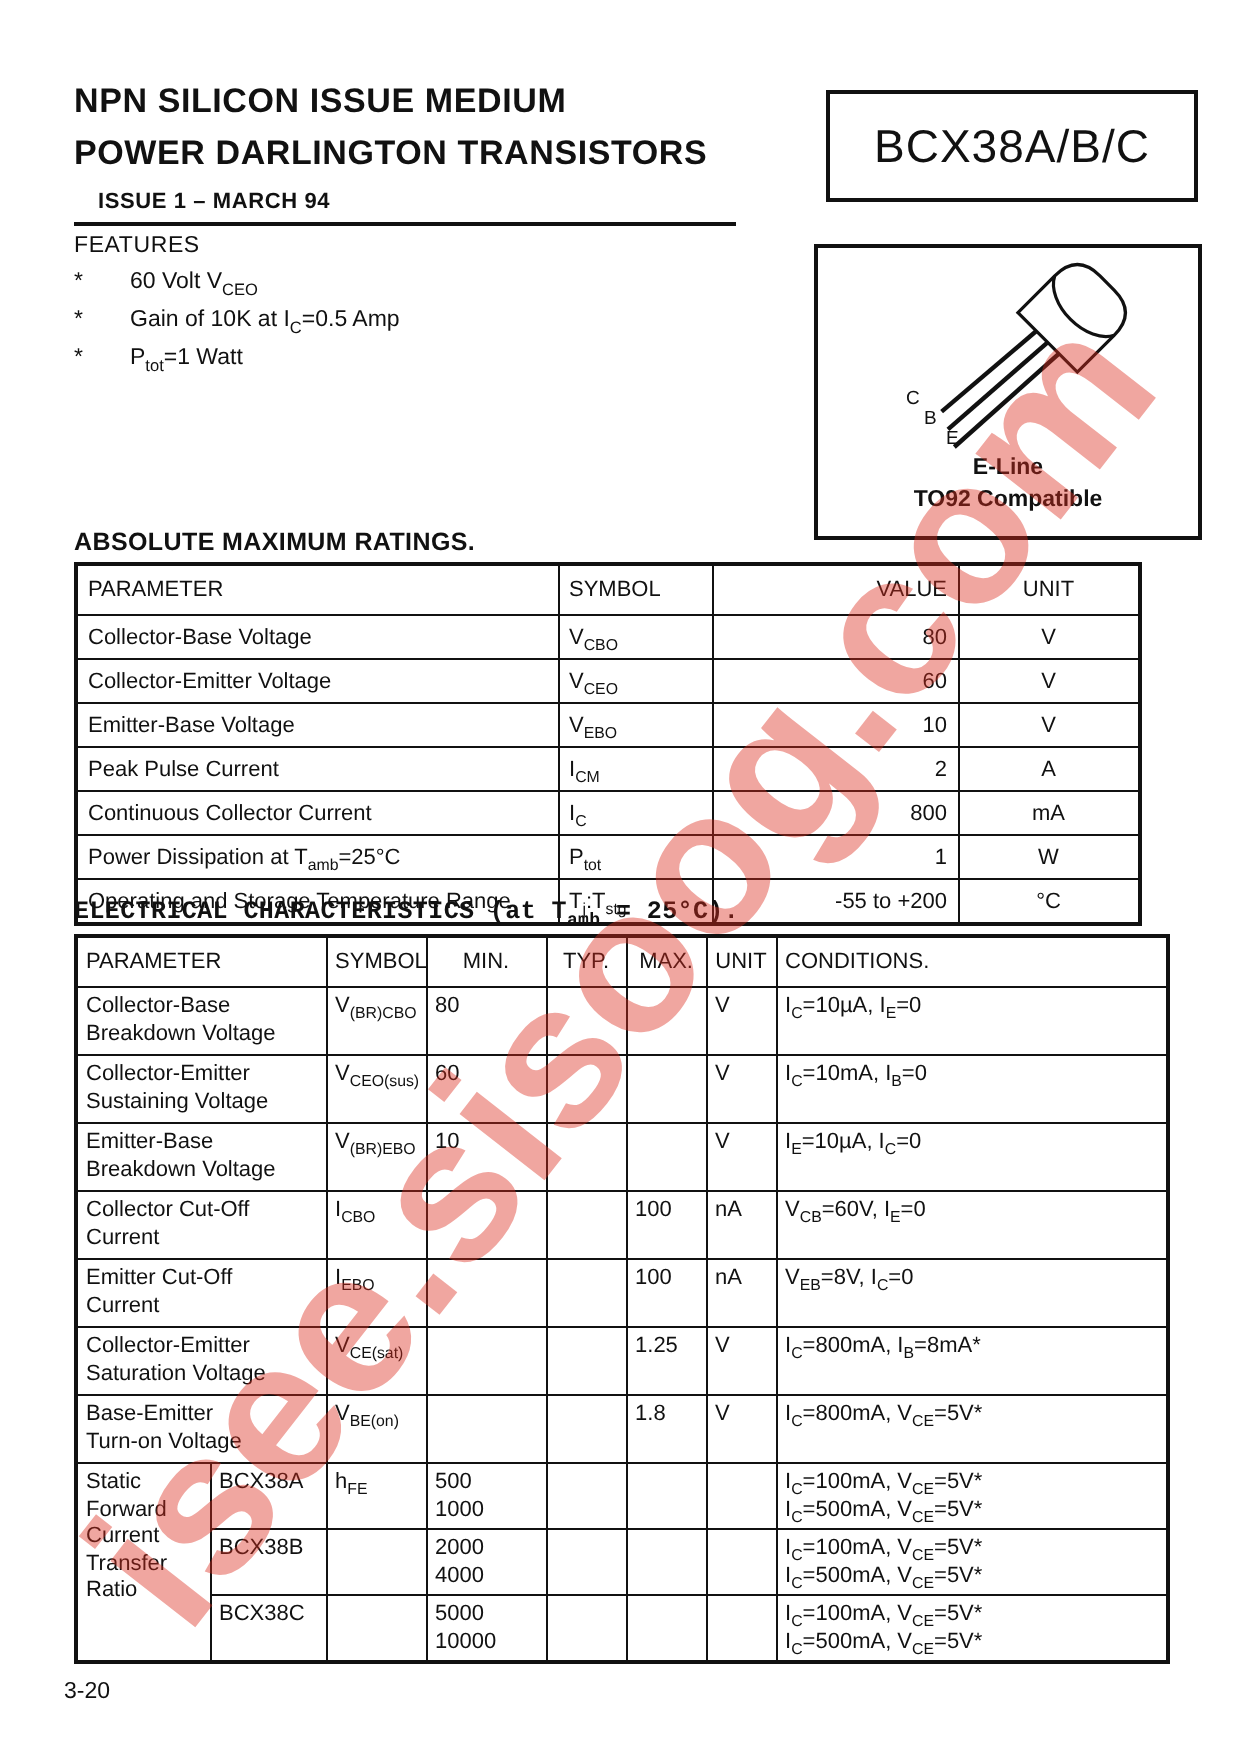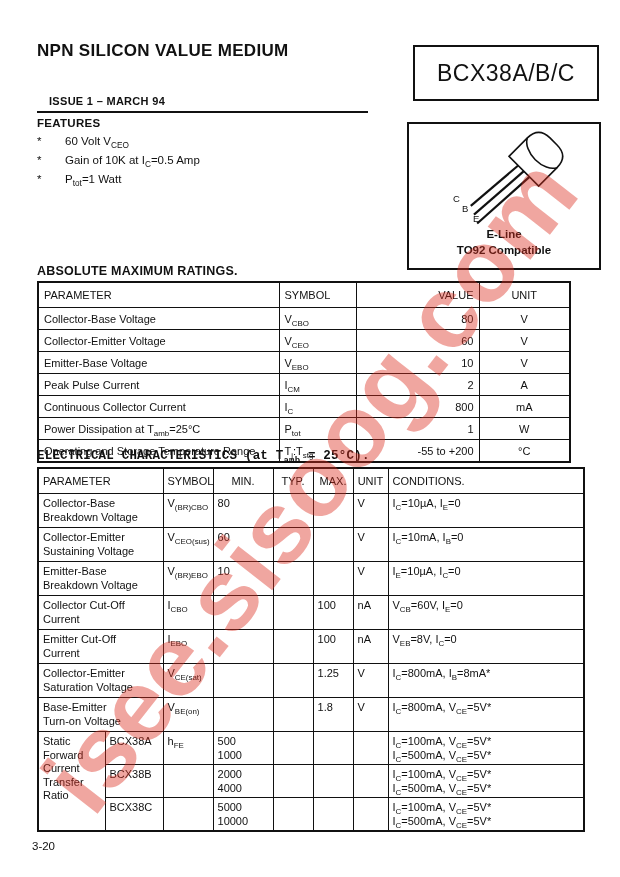--- a/index.html
+++ b/index.html
@@ -10,21 +10,21 @@
   }
   sub{font-size:0.72em;line-height:0;}
   
   .title-block{position:absolute;left:37px;top:38px;font-size:17px;font-weight:bold;line-height:26px;letter-spacing:0.3px;}
   .part-box{position:absolute;left:413px;top:45px;width:182px;height:52px;border:2px solid #111;
     display:flex;align-items:center;justify-content:center;font-size:23px;font-weight:normal;letter-spacing:0.5px;}
   .issue{position:absolute;left:37px;top:95px;font-size:11px;font-weight:bold;letter-spacing:0.3px;margin-left:12px;}
   .issue-rule{position:absolute;left:37px;top:111px;width:331px;height:2px;background:#111;}
   
   .features{position:absolute;left:37px;top:117px;width:360px;font-size:11.5px;}
-  .features .f-head{font-weight:bold;letter-spacing:0.3px;margin-bottom:3px;}
+  .features .f-head{font-weight:normal;letter-spacing:0.3px;margin-bottom:3px;}
   .f-item{display:flex;line-height:19px;}
   .f-star{width:28px;}
   
   .pkg-box{position:absolute;left:407px;top:122px;width:190px;height:144px;border:2px solid #111;}
   .pkg-cap{position:absolute;left:0;width:100%;text-align:center;font-size:11.5px;font-weight:bold;}
   .pkg-cap.l1{top:104px;}
   .pkg-cap.l2{top:120px;}
   
   .sec-head{position:absolute;left:37px;font-size:12.5px;font-weight:bold;letter-spacing:0.2px;}
   .sec-head.max{top:264px;text-align:right;}
@@ -53,21 +53,22 @@
     text-align:center;font-size:102px;font-weight:bold;letter-spacing:0px;
     transform:rotate(-52deg);pointer-events:none;z-index:10;white-space:nowrap;
   }
 </style>
 </head>
 <body>
 
 <div class="page">
 
   <div class="title-block">
-    <div>NPN SILICON VALUE MEDIUM</div>
+    <div>NPN SILICON ISSUE MEDIUM</div>
+    <div>POWER DARLINGTON TRANSISTORS</div>
   </div>
   <div class="part-box">
     <span>BCX38A/B/C</span>
   </div>
   <div class="issue">ISSUE 1 – MARCH 94</div>
   <div class="issue-rule"></div>
 
   <div class="features">
     <div class="f-head">FEATURES</div>
     <div class="f-item">

